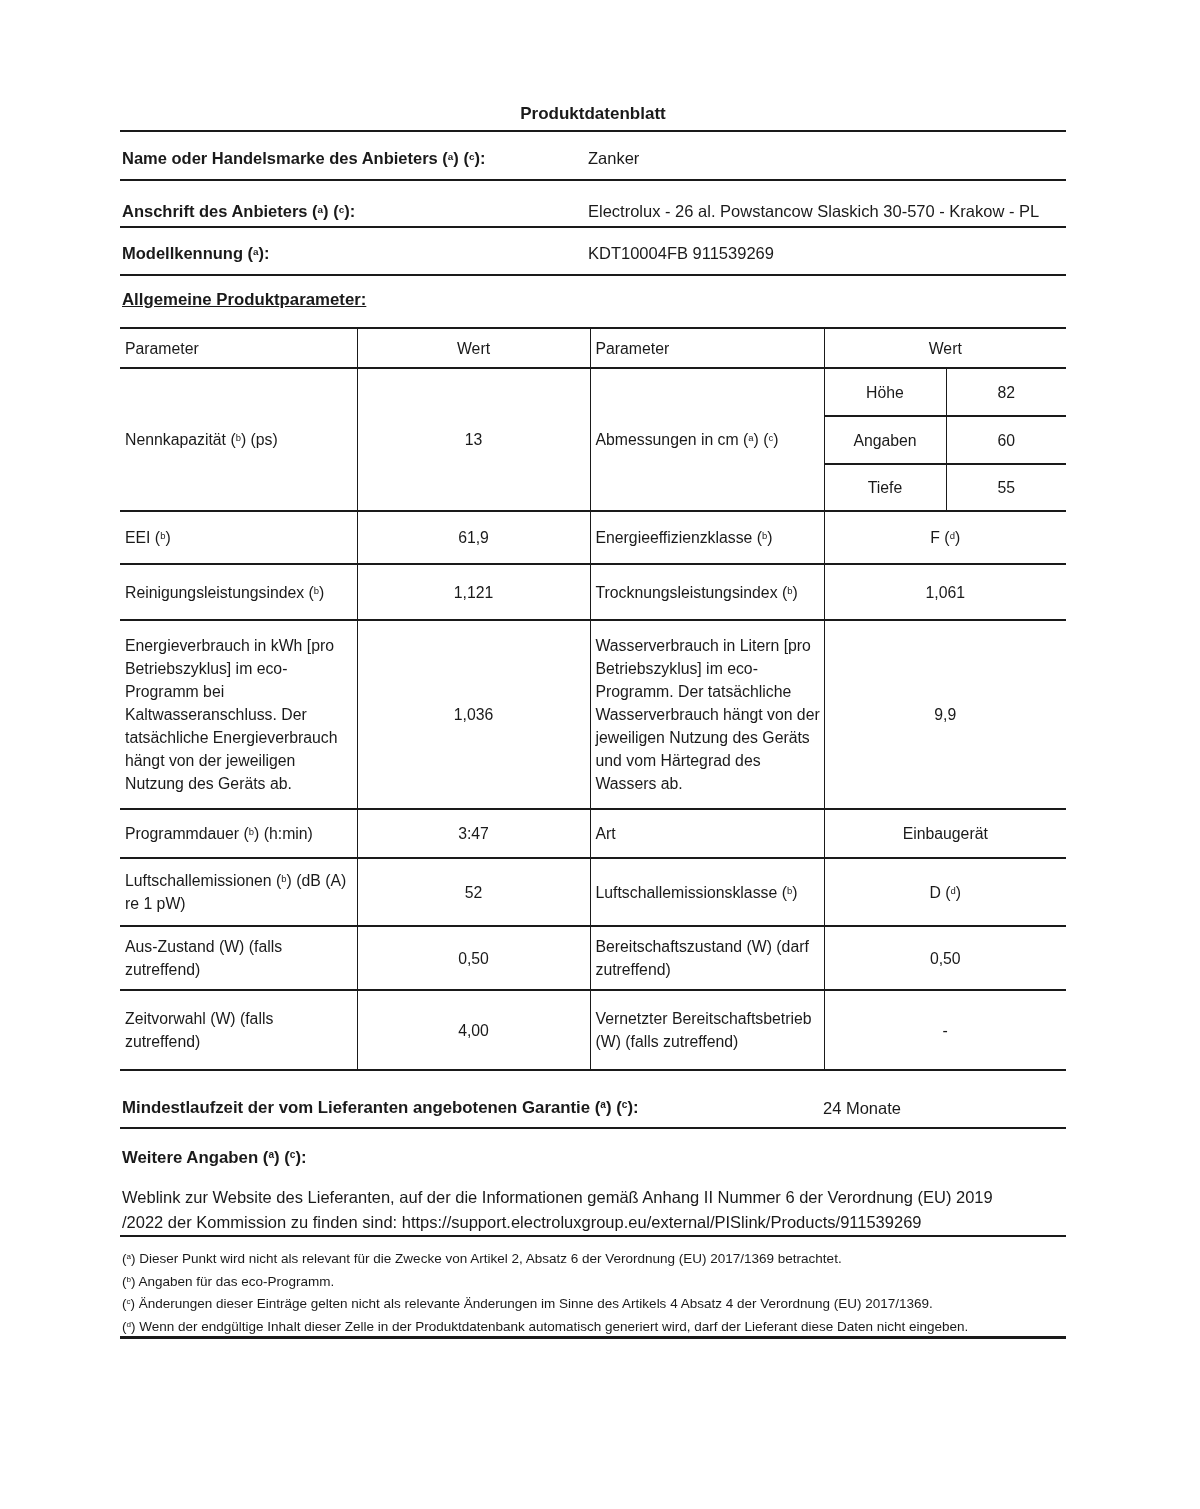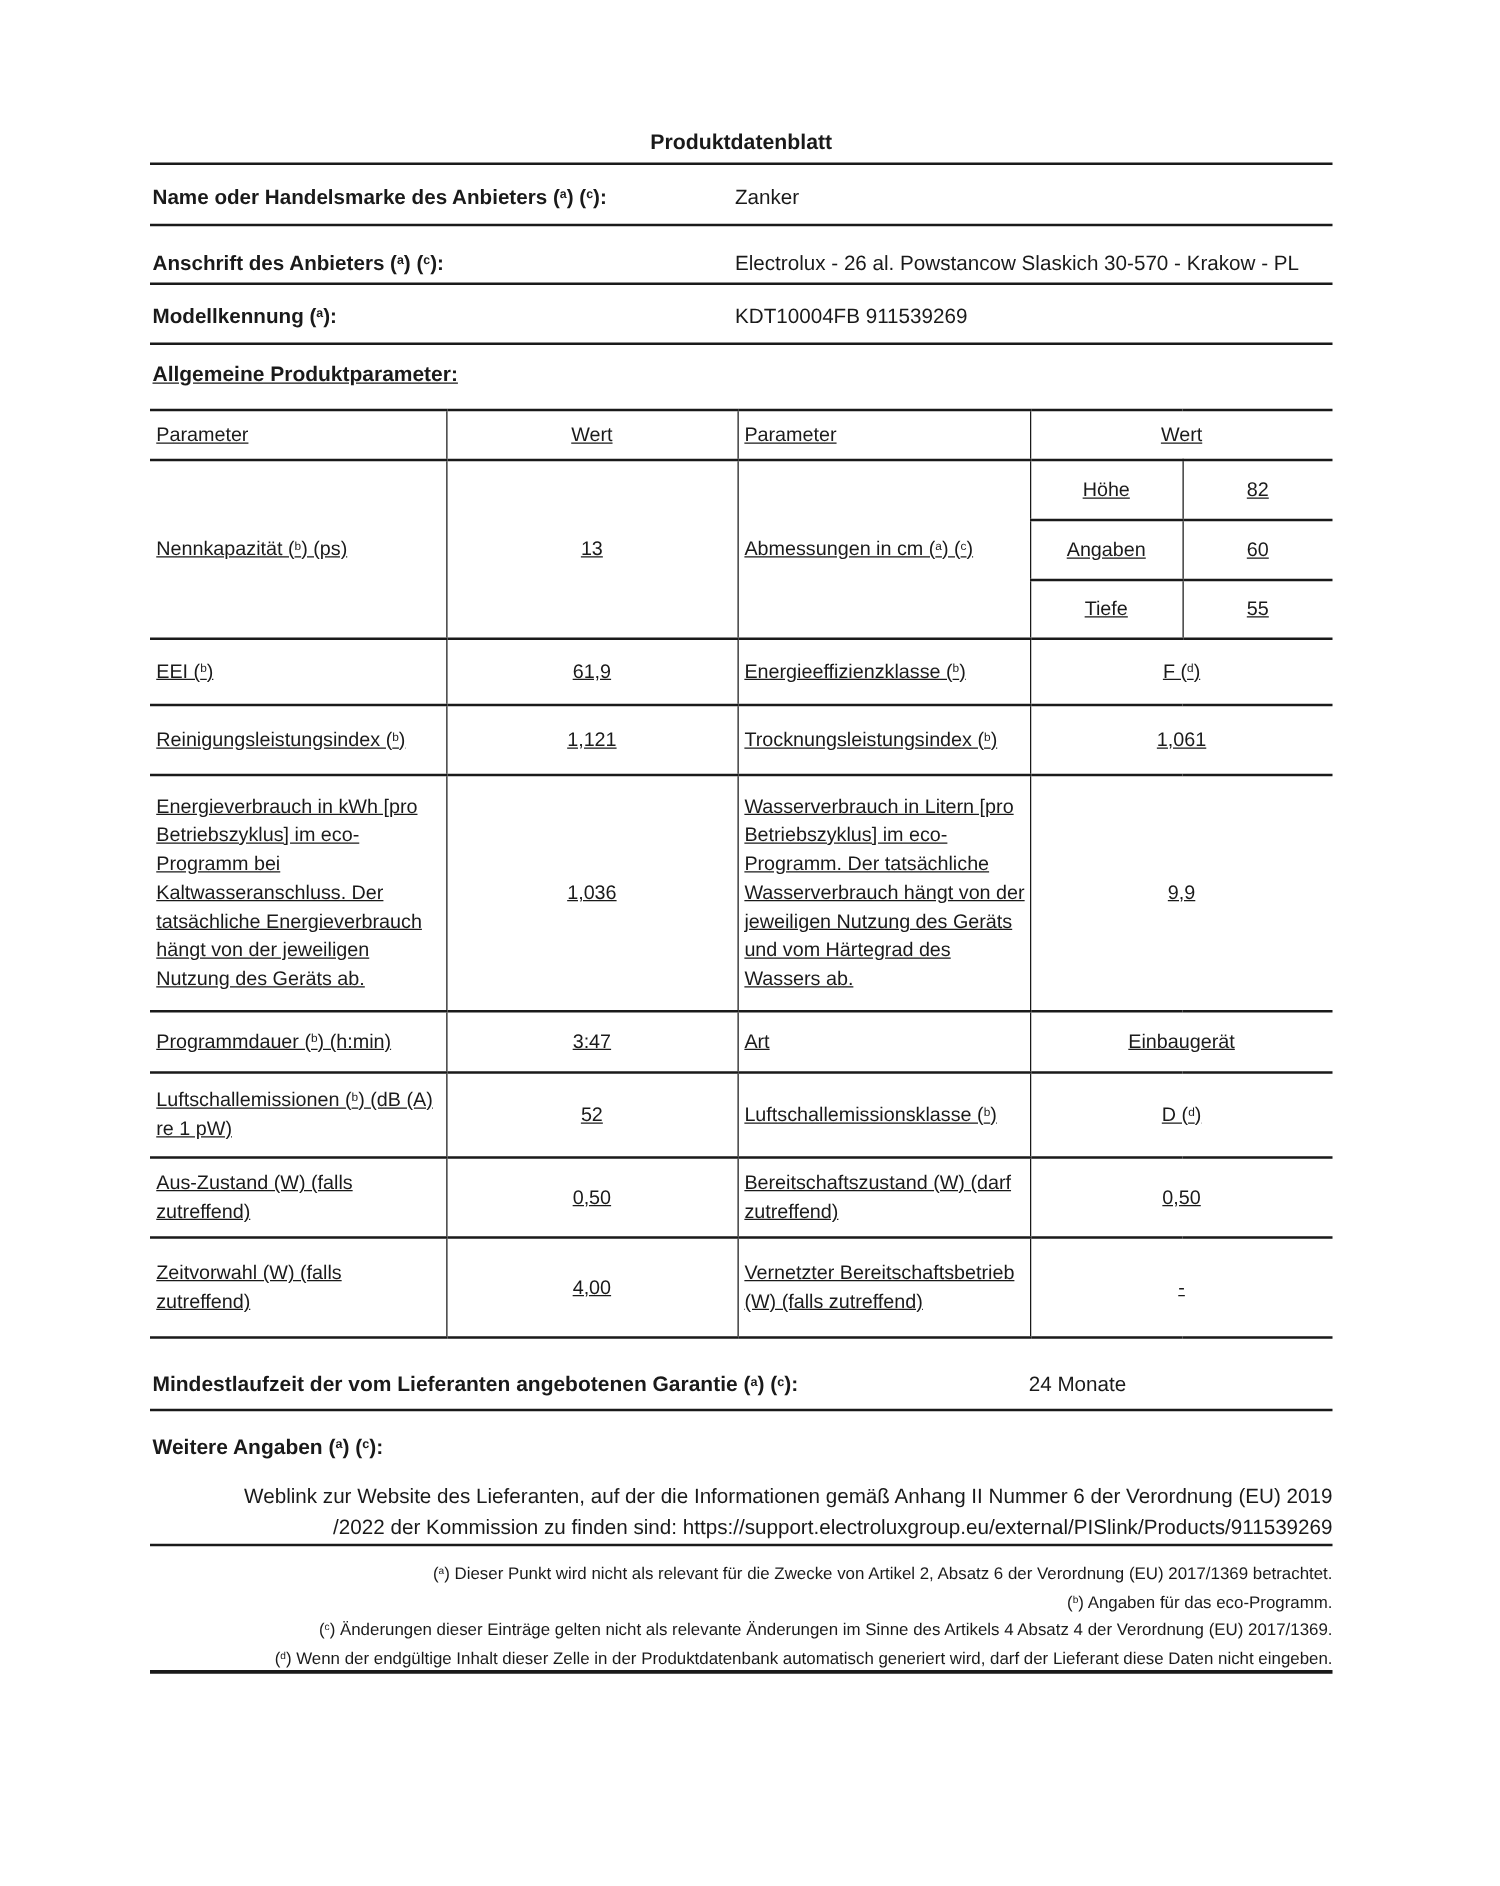--- a/index.html
+++ b/index.html
@@ -13,21 +13,21 @@
   .page{
     position:relative;
     width:1200px;height:1509px;
     background:var(--bg);
     overflow:hidden;
   }
   .content{
     position:absolute;left:120px;top:0;
     width:946px;height:1509px;
   }
-  .abs{position:absolute;text-align:right;}
+  .abs{position:absolute;}
   .hline{position:absolute;left:0;width:946px;height:2px;background:var(--line);}
   .hline.thick{height:3px;}
   .doc-title{
     top:102px;left:0;width:946px;
     text-align:center;font-size:17px;font-weight:bold;line-height:24px;
   }
   .kv-row{left:0;width:946px;height:24px;line-height:24px;font-size:16.5px;}
   .kv-label{position:absolute;left:2px;top:0;font-weight:bold;white-space:nowrap;}
   .kv-value{position:absolute;left:468px;top:0;white-space:nowrap;}
   .section-heading{
@@ -40,21 +40,20 @@
     position:absolute;top:327px;left:0;
     width:946px;table-layout:fixed;
     border-collapse:collapse;
     font-size:15.8px;line-height:23px;color:var(--ink);
   }
   .ptable td{
     vertical-align:middle;
     border-bottom:2px solid var(--line);
     padding:3px 2px;
     overflow:hidden;
-    text-decoration:underline;
   }
   .ptable tr.hrow td{border-top:2px solid var(--line);}
   .ptable td.bl{border-left:1px solid var(--line);}
   .ptable td.pcell{text-align:left;padding-left:5px;padding-right:6px;}
   .ptable td.p2cell{text-align:left;padding-left:5px;padding-right:2px;}
   .ptable td.vcell{text-align:center;}
   .ptable tr.hrow{height:40px;}
   .ptable tr.sub{height:48px;}
   .ptable tr.r-eei{height:53px;}
   .ptable tr.r-index{height:56px;}

